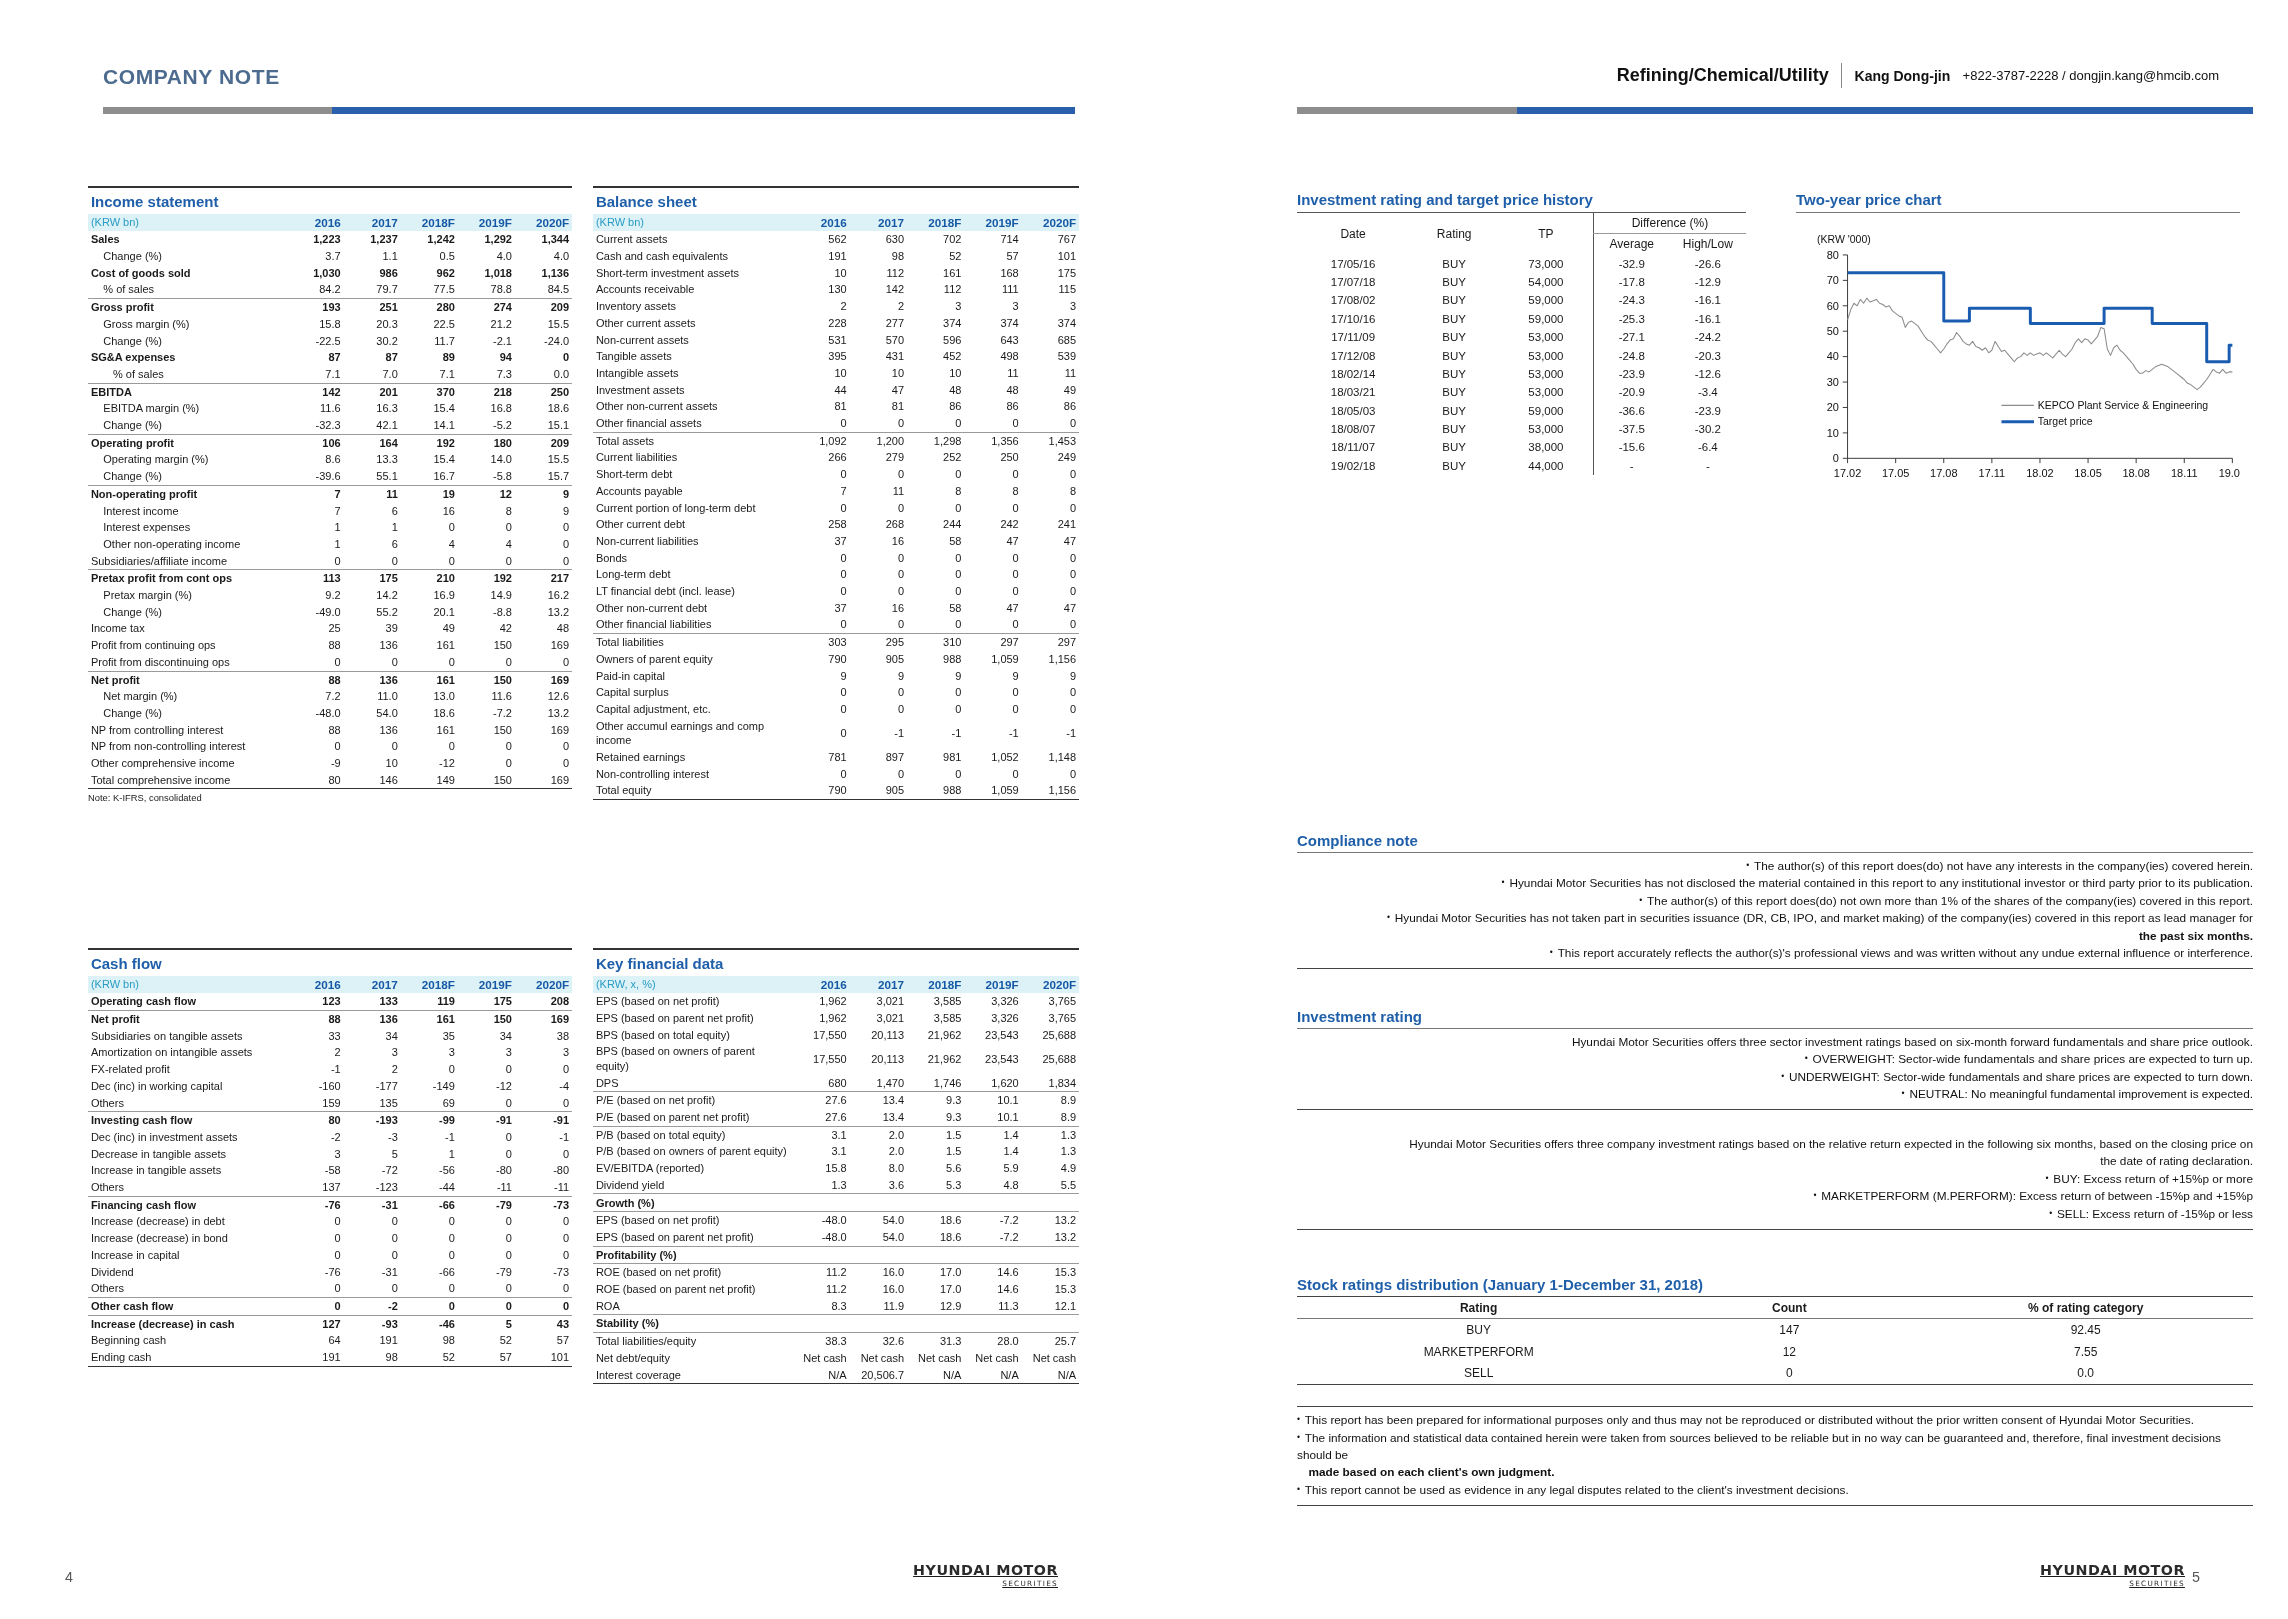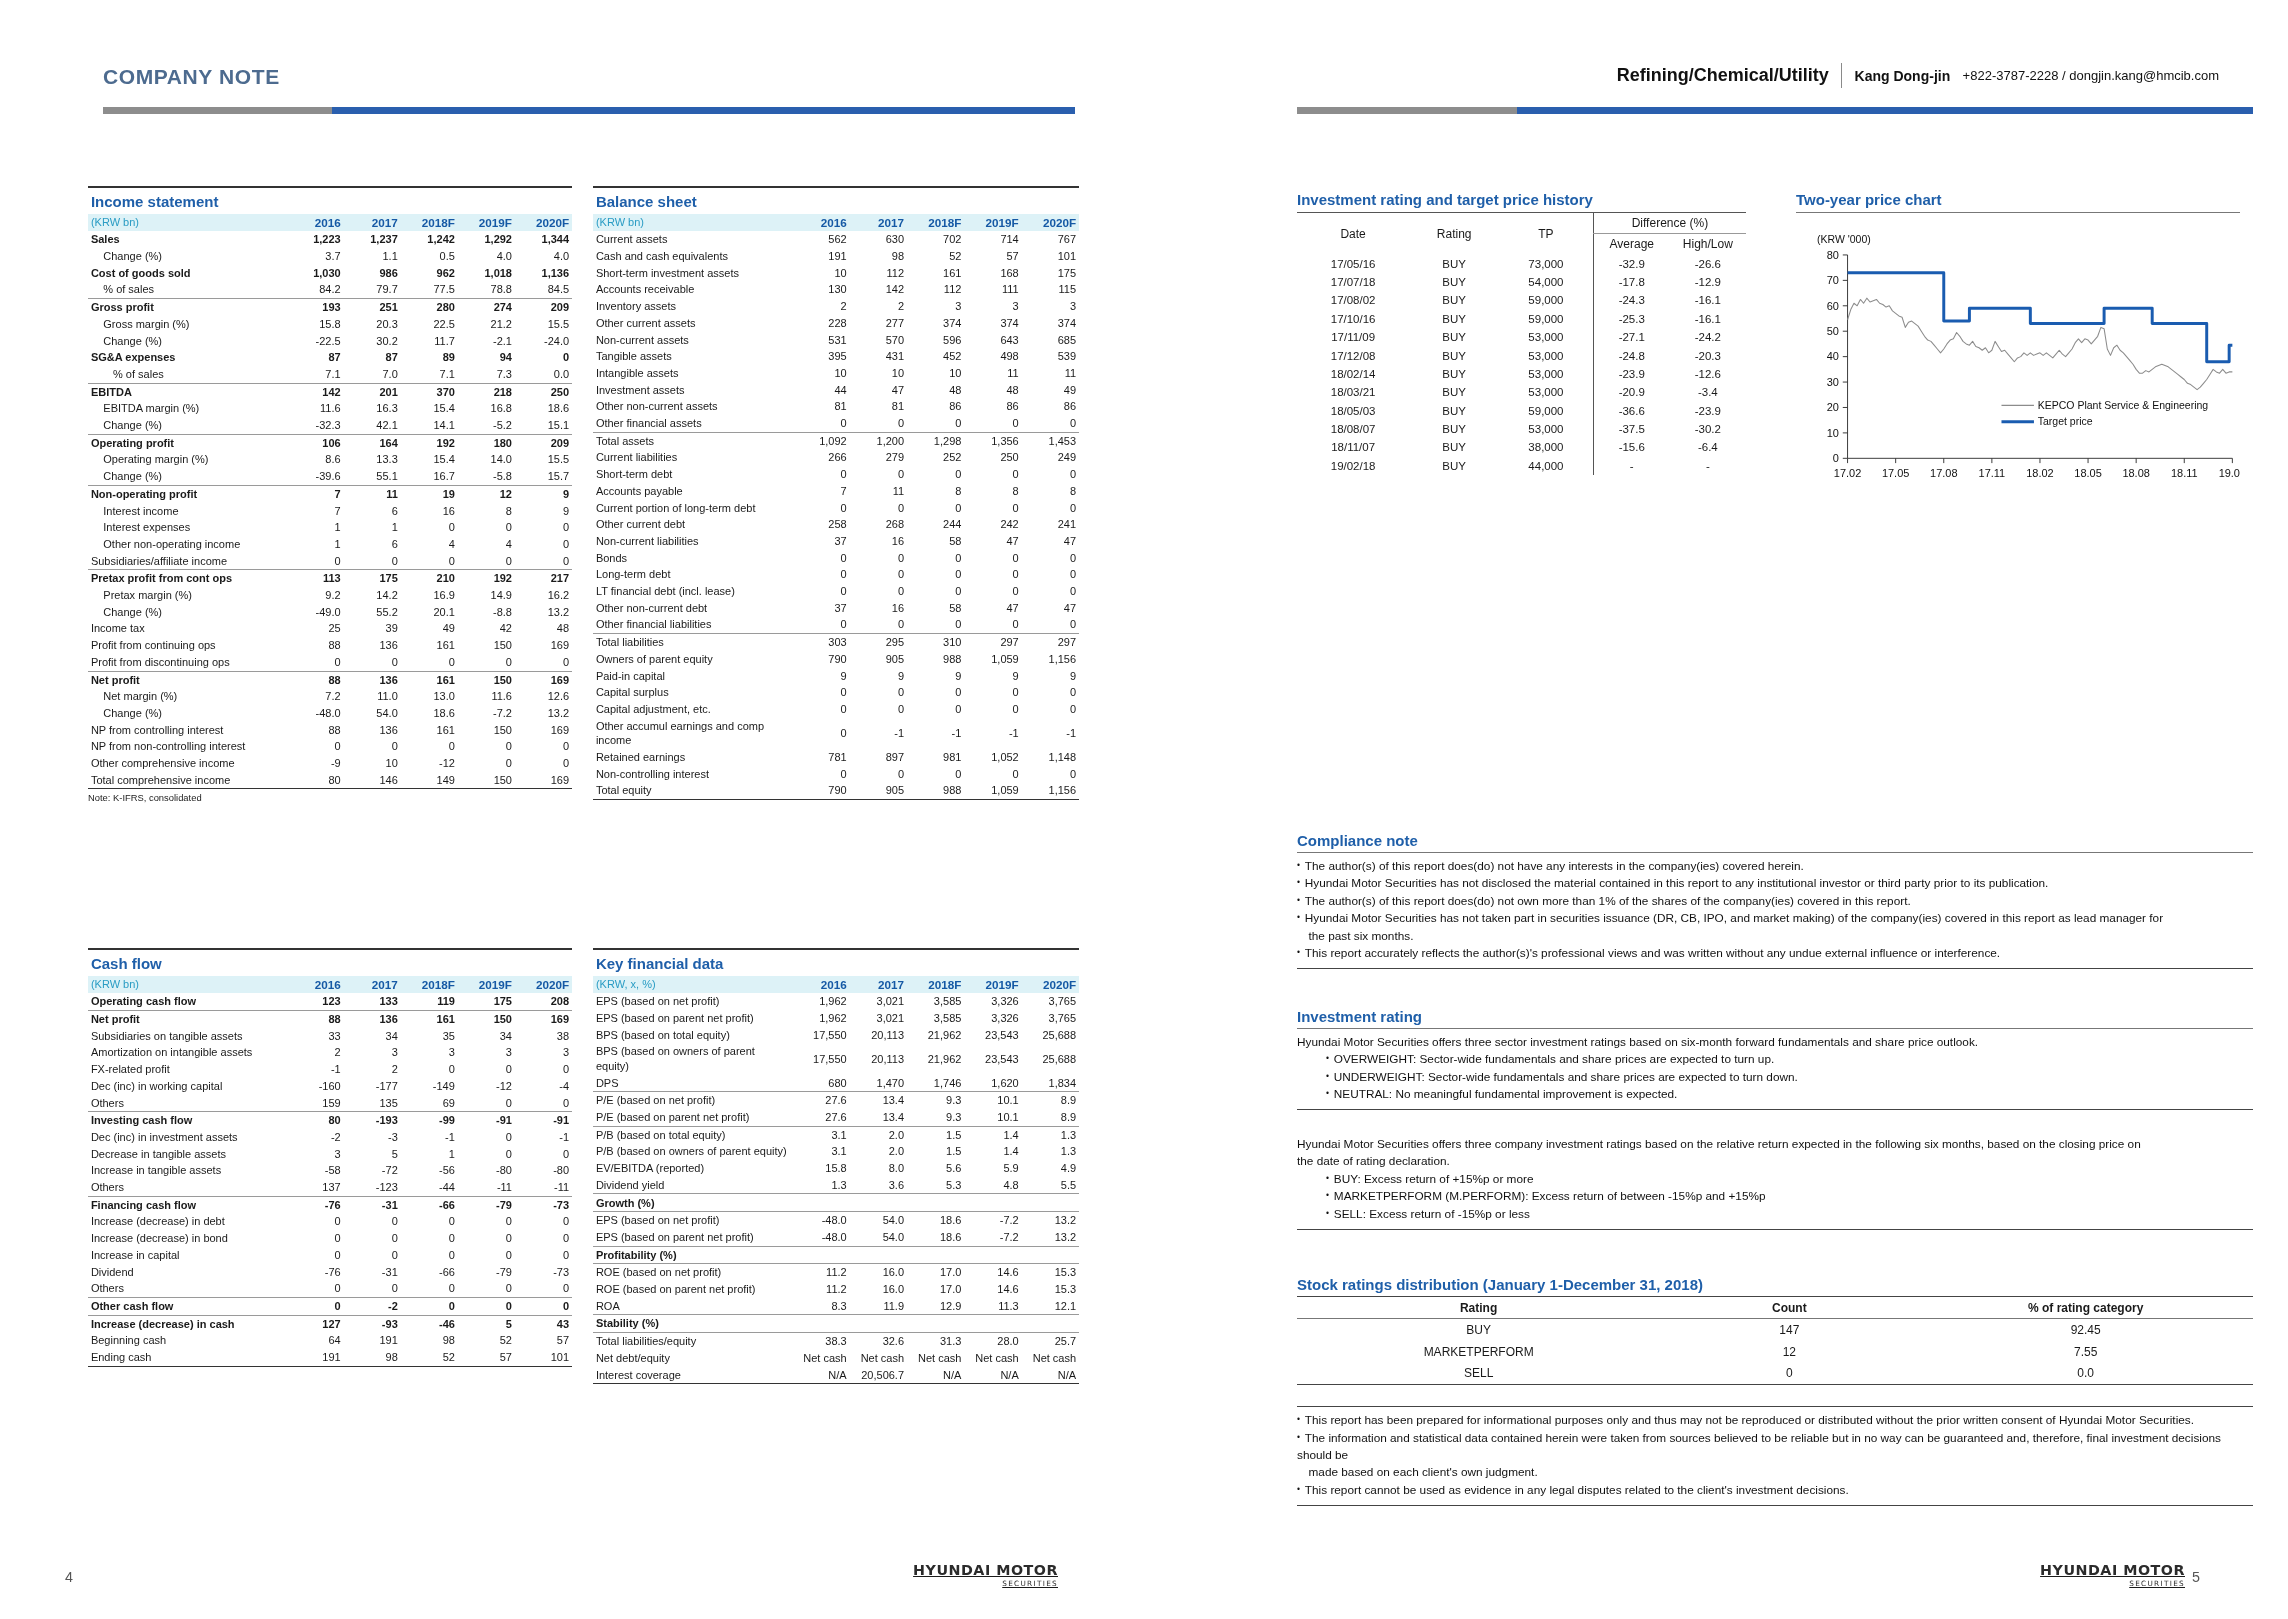--- a/index.html
+++ b/index.html
@@ -64,26 +64,26 @@
   .rt-vline { border-left: 1.2px solid #555; }
   .rt-underdiff { border-bottom: 1px solid #999; }
 
   
   .chart-box { position: absolute; }
   .chart-head { border-bottom: 1.5px solid #777; }
 
   
   .note-title { font-size: 15px; font-weight: bold; color: #1f5fa9; padding-bottom: 2.9px; }
   .note-rule-top { border-top: 1.3px solid #777; }
-  .note-rule-bot { border-bottom: 1.5px solid #444; }
+  .note-rule-bot { border-bottom: 1.5px solid #444; text-align: right; }
   .note-body { padding: 4.8px 0 5.7px 0; }
   .note-line { font-size: 11.8px; line-height: 1.48; color: #111; }
   .note-line.b::before { content: "\2022"; font-size: 8.6px; vertical-align: 1.9px; padding-right: 4.8px; }
   .note-line.ind { padding-left: 29px; }
-  .note-line.cont { padding-left: 11.5px; }
+  .note-line.cont { padding-left: 11.5px; font-weight: bold; }
 
   table.sr { width: 100%; border-collapse: collapse; }
   table.sr th, table.sr td { font-size: 12px; text-align: center; padding: 3.8px 1.9px; }
   table.sr th { font-weight: bold; }
   .sr-top { border-top: 1.4px solid #444; }
   .sr-mid { border-top: 1px solid #777; }
 
   
   .pagenum { position: absolute; bottom: 34px; font-size: 14.3px; color: #555; }
   .logo { position: absolute; bottom: 31px; text-align: right; text-decoration: underline; }

